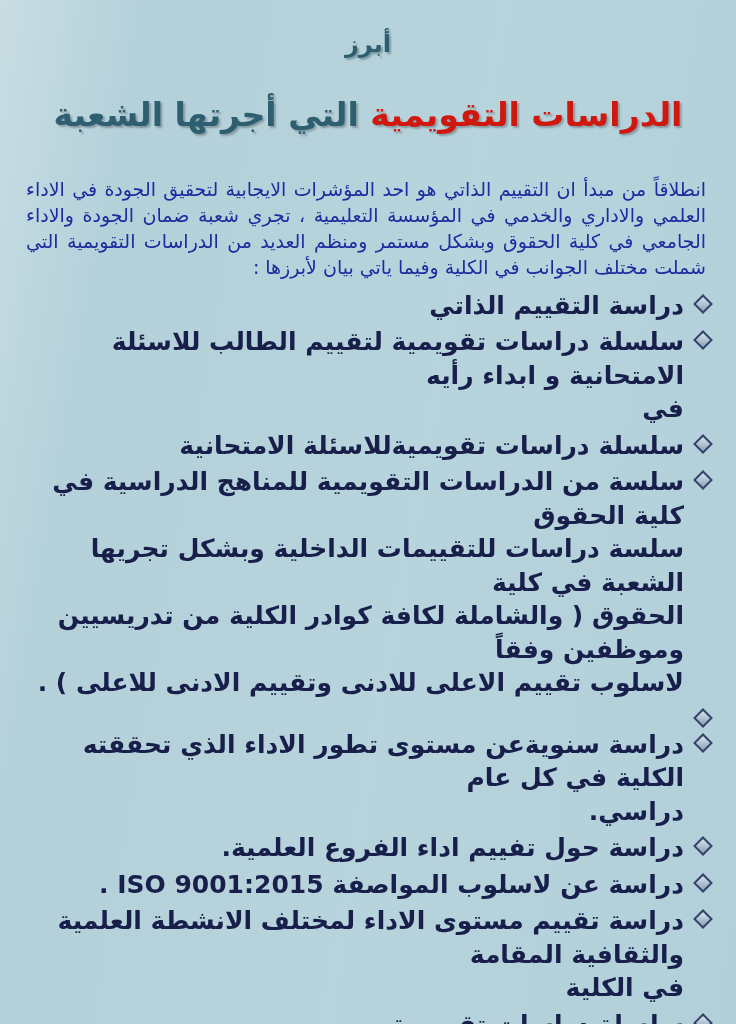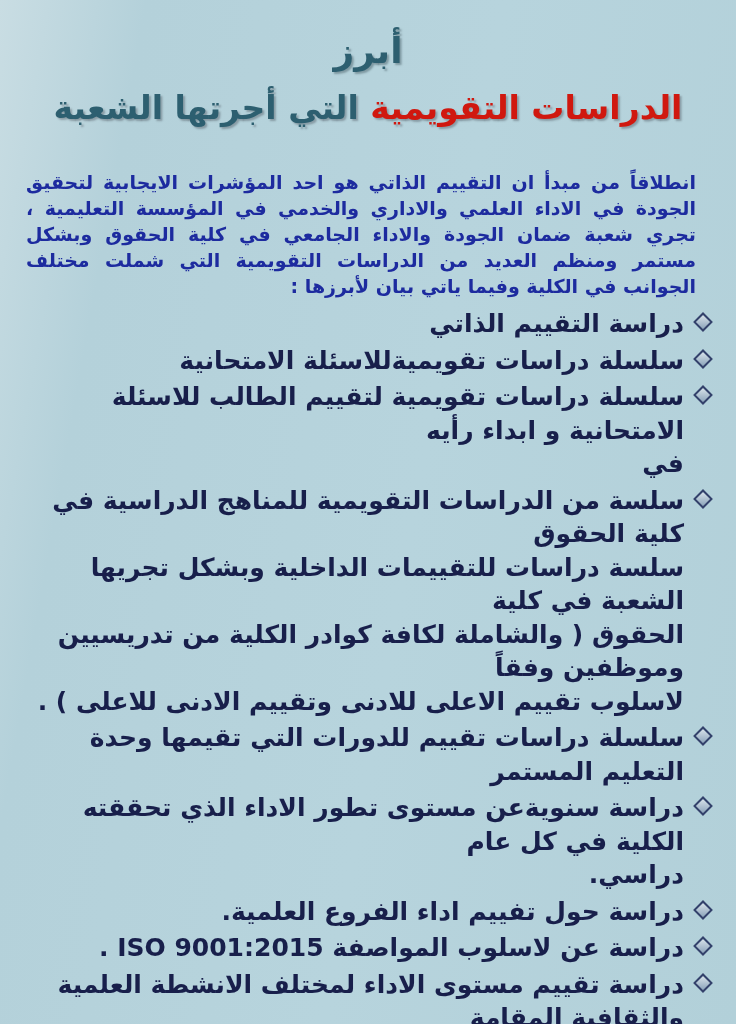--- a/index.html
+++ b/index.html
@@ -8,36 +8,36 @@
     font-family:"DejaVu Sans",sans-serif;
   }
   .page{
     position:relative;width:736px;height:1024px;
     background:linear-gradient(100deg,#c9dde3 0%,#b4d1da 16%,#b7d4dd 55%,#b2d0d9 100%);
   }
   
   .hdr{padding-top:30px;text-align:center;direction:rtl;}
   .title-main{
     margin:0;
-    font-size:36px;font-weight:bold;
+    font-size:24px;font-weight:bold;
     color:var(--title-teal,#2d5f70);
     text-shadow:2px 2px 2px rgba(25,45,55,.35);
   }
   .title-sub{
-    margin:16px 10px 0 10px;
+    margin:36px 10px 0 10px;
     font-size:33px;font-weight:bold;line-height:1.25;
     text-shadow:2px 2px 2px rgba(30,30,40,.3);
   }
   .title-sub .red{color:var(--accent-red,#d0180f);}
   .title-sub .teal{color:var(--title-teal,#2d5f70);}
   
   .intro{
     direction:rtl;
-    margin:42px 40px 4px 26px;
-    font-size:19px;font-weight:bold;line-height:1.36;
+    margin:42px 30px 4px 26px;
+    font-size:19px;font-weight:normal;line-height:1.36;
     color:var(--paragraph-blue,#1d2b9f);
     text-align:justify;
   }
   
   .studies{
     direction:rtl;list-style:none;
     margin:8px 24px 12px 24px;padding:0;
     color:var(--list-navy,#181f4b);
     font-size:25px;font-weight:bold;line-height:1.34;
   }
@@ -107,37 +107,36 @@
 
   <p class="intro">انطلاقاً من مبدأ ان التقييم الذاتي هو احد المؤشرات الايجابية لتحقيق الجودة في الاداء العلمي والاداري والخدمي في المؤسسة التعليمية ، تجري شعبة ضمان الجودة والاداء الجامعي في كلية الحقوق وبشكل مستمر ومنظم العديد من الدراسات التقويمية التي شملت مختلف الجوانب في الكلية وفيما ياتي بيان لأبرزها :</p>
 
   <ul class="studies">
       <li>
         <span class="diamond"></span>
         <span class="li-text">دراسة التقييم الذاتي</span>
       </li>
       <li>
         <span class="diamond"></span>
-        <span class="li-text">سلسلة دراسات تقويميةللاسئلة الامتحانية</span>
+        <span class="li-text">سلسلة دراسات تقويمية لتقييم الطالب للاسئلة الامتحانية و ابداء رأيه
+في</span>
       </li>
       <li>
         <span class="diamond"></span>
-        <span class="li-text">سلسلة دراسات تقويمية لتقييم الطالب للاسئلة الامتحانية و ابداء رأيه
-في</span>
+        <span class="li-text">سلسلة دراسات تقويميةللاسئلة الامتحانية</span>
       </li>
       <li>
         <span class="diamond"></span>
         <span class="li-text">سلسة من  الدراسات التقويمية للمناهج الدراسية في كلية الحقوق
 سلسة دراسات للتقييمات الداخلية وبشكل تجريها الشعبة في كلية
 الحقوق ( والشاملة لكافة كوادر الكلية من تدريسيين وموظفين وفقاً
 لاسلوب تقييم الاعلى للادنى وتقييم الادنى للاعلى ) .</span>
       </li>
       <li>
         <span class="diamond"></span>
-        <span class="li-text">سلسلة دراسات تقييم للدورات التي تقيمها وحدة التعليم المستمر</span>
       </li>
       <li>
         <span class="diamond"></span>
         <span class="li-text">دراسة سنويةعن مستوى تطور الاداء الذي تحققته الكلية في كل عام
 دراسي.</span>
       </li>
       <li>
         <span class="diamond"></span>
         <span class="li-text">دراسة حول تفييم اداء الفروع العلمية.</span>
       </li>

